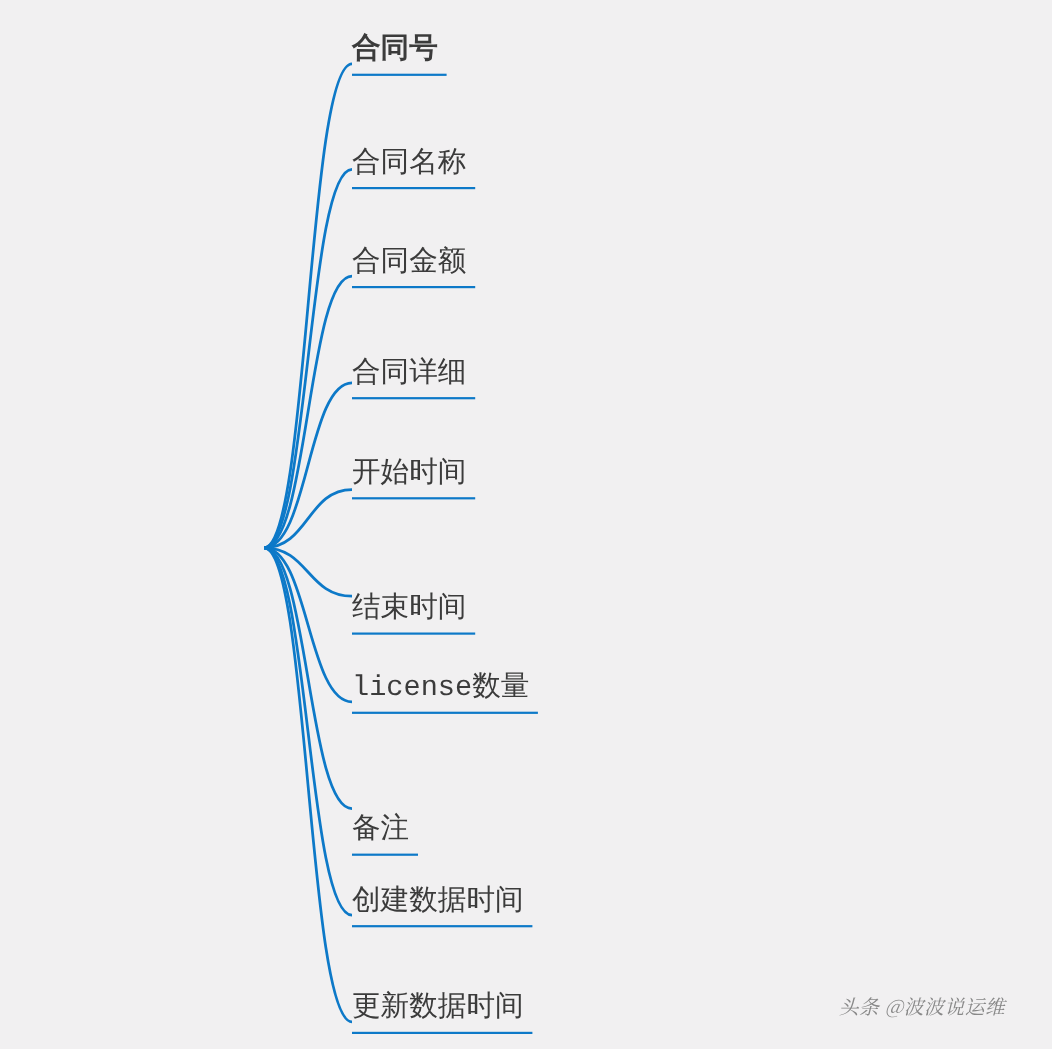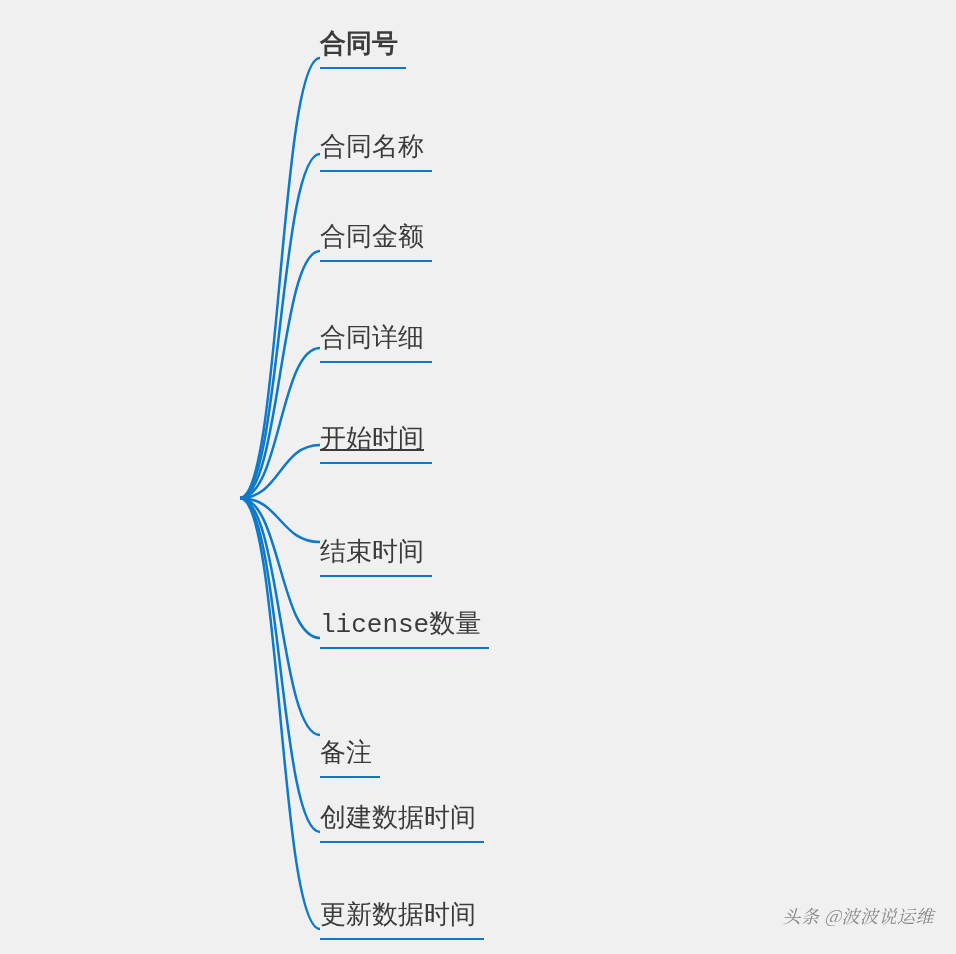--- a/index.html
+++ b/index.html
@@ -47,21 +47,21 @@
     color: #3b3b3b;
     font-size: 26px;
     white-space: nowrap;
     border-bottom: 2px solid #0d79c8;
     padding-bottom: 6px;
     left: 320px;
     padding-right: 8px;
   }
   .watermark {
     position: absolute;
-    right: 22px;
+    right: 42px;
     bottom: 26px;
     font-size: 18px;
     color: #888888;
     font-style: italic;
     font-family: "SimSun", "Noto Serif CJK SC", serif;
     letter-spacing: 0.5px;
   }
 </style>
 </head>
 <body>
@@ -83,21 +83,21 @@
         <path d="M 118 512 L 240 512" stroke="#f1f0f1" stroke-width="0"></path>
       </g>
   </svg>
 
 
   <div id="children">
       <div class="child" style="top: 26px; font-weight: bold;"><span>合同号</span></div>
       <div class="child" style="top: 129px; text-align: center;"><span>合同名称</span></div>
       <div class="child" style="top: 219px;"><span>合同金额</span></div>
       <div class="child" style="top: 320px;"><span>合同详细</span></div>
-      <div class="child" style="top: 421px; text-decoration: underline;"><span>开始时间</span></div>
+      <div class="child" style="top: 411px;"><span>开始时间</span></div>
       <div class="child" style="top: 510px; margin-top: 24px;"><span>结束时间</span></div>
       <div class="child" style="top: 606px; font-family: Liberation Mono, monospace;"><span>license数量</span></div>
       <div class="child" style="top: 703px; margin-top: 32px;"><span>备注</span></div>
       <div class="child" style="top: 800px;"><span>创建数据时间</span></div>
       <div class="child" style="top: 897px;"><span>更新数据时间</span></div>
     </div>
 
   <div class="watermark">头条 @波波说运维</div>
 </div>
 

